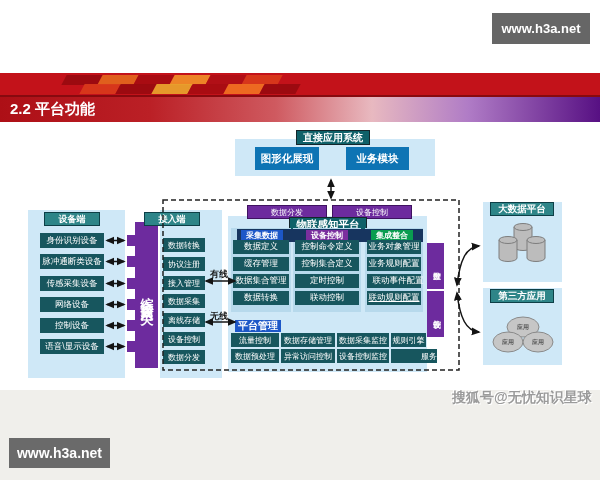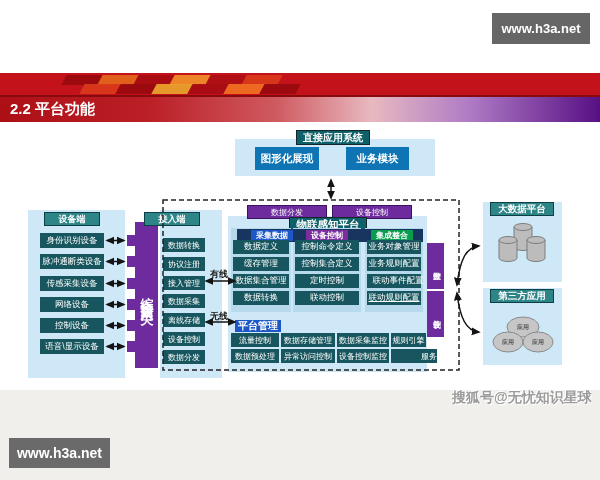--- a/index.html
+++ b/index.html
@@ -96,21 +96,21 @@
 
   <div class="abs lightbox" style="left:228px;top:216px;width:199px;height:156px;"></div>
   <div class="abs cc purple" style="left:247px;top:205px;width:80px;height:14px;font-size:8px;border:1px solid #3f1260;">数据分发</div>
   <div class="abs cc purple" style="left:332px;top:205px;width:80px;height:14px;font-size:8px;border:1px solid #3f1260;">设备控制</div>
   <div class="abs cc dk-head" style="left:289px;top:217px;width:78px;height:15px;font-size:10.5px;">物联感知平台</div>
 
   <div class="abs panel" style="left:231px;top:228px;width:60px;height:84px;"></div>
   <div class="abs panel" style="left:293px;top:228px;width:68px;height:84px;"></div>
   <div class="abs panel" style="left:365px;top:228px;width:58px;height:84px;"></div>
   <div class="abs navy-strip" style="left:237px;top:229px;width:186px;height:13px;"></div>
-  <div class="abs cc col-h" style="left:241px;top:230px;width:42px;height:11px;background:#1c57c8;margin-left:10px;">采集数据</div>
+  <div class="abs cc col-h" style="left:241px;top:230px;width:42px;height:11px;background:#1c57c8;">采集数据</div>
   <div class="abs cc col-h" style="left:306px;top:230px;width:42px;height:11px;background:#7b2f9e;">设备控制</div>
   <div class="abs cc col-h" style="left:371px;top:230px;width:42px;height:11px;background:#0a9d50;">集成整合</div>
 
   <div class="abs cc teal-item" style="left:233px;top:240px;width:56px;height:14px;">数据定义</div>
   <div class="abs cc teal-item" style="left:233px;top:257px;width:56px;height:14px;">缓存管理</div>
   <div class="abs cc teal-item" style="left:233px;top:274px;width:56px;height:14px;">数据集合管理</div>
   <div class="abs cc teal-item" style="left:233px;top:291px;width:56px;height:14px;">数据转换</div>
   <div class="abs cc teal-item" style="left:295px;top:240px;width:64px;height:14px;">控制命令定义</div>
   <div class="abs cc teal-item" style="left:295px;top:257px;width:64px;height:14px;">控制集合定义</div>
   <div class="abs cc teal-item" style="left:295px;top:274px;width:64px;height:14px;">定时控制</div>

